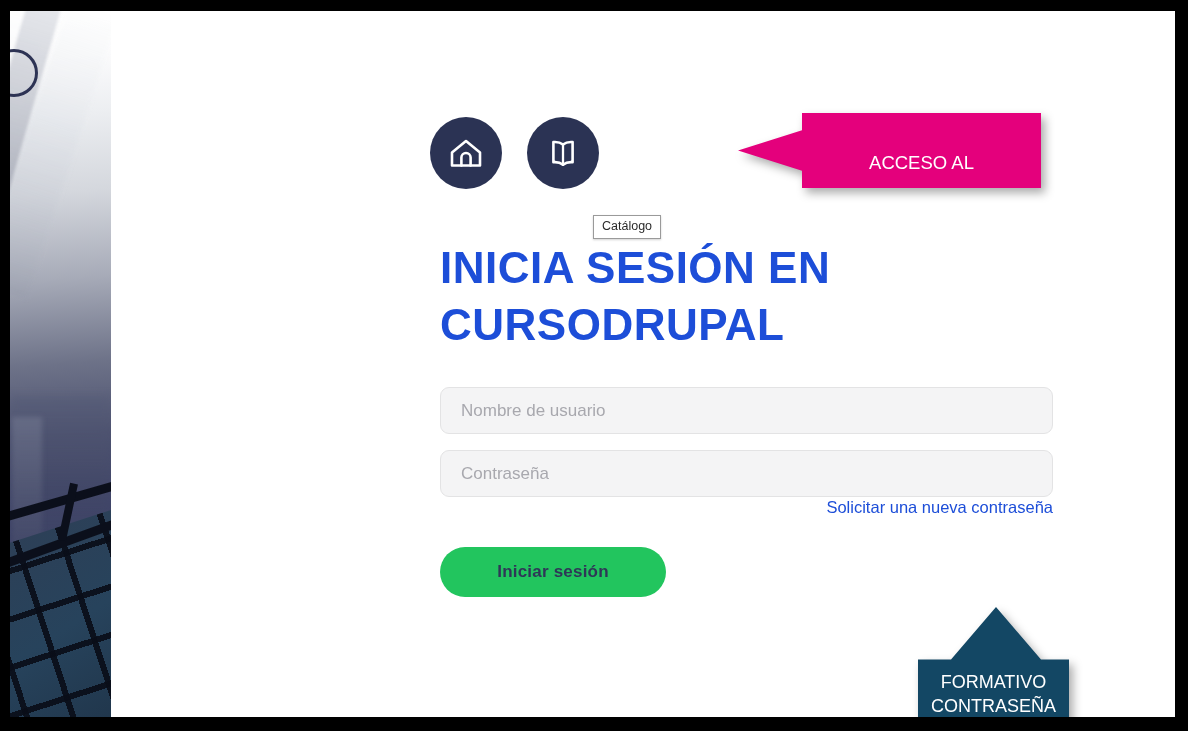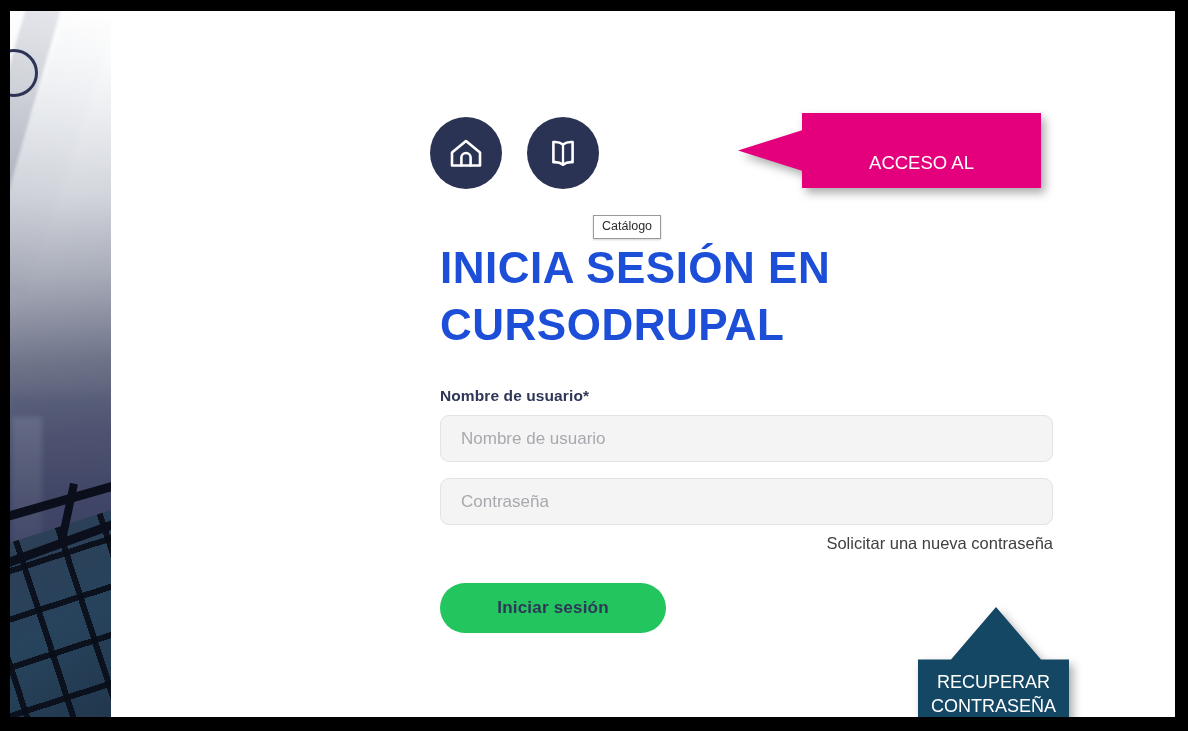--- a/index.html
+++ b/index.html
@@ -220,23 +220,23 @@
     font-family: "Liberation Sans", sans-serif;
     outline: none;
   }
   .textInput::placeholder { color: #a8a8ae; }
   .fieldGroup { margin-bottom: 16px; }
 
   #resetLink {
     display: block;
     text-align: right;
     width: 613px;
-    margin-top: 9px;
+    margin-top: 1px;
     font-size: 16.5px;
-    color: #404040;
+    color: #1d4ed8;
     text-decoration: none;
   }
 
   #submitBtn {
     margin-top: 14px;
     width: 226px;
     height: 50px;
     border: none;
     border-radius: 25px;
     background: #22c55e;
@@ -349,23 +349,20 @@
         </div>
       </div>
 
       <div id="tooltip">Catálogo</div>
 
       <h1 id="title">Inicia sesión en CursoDrupal</h1>
 
       <form id="form">
 
         <div class="fieldGroup">
-          <div class="fieldLabel">
-            <span>Nombre de usuario</span><span class="req">*</span>
-          </div>
           <input class="textInput" type="text" placeholder="Nombre de usuario" style="">
         </div>
 
         <div class="fieldGroup">
           <input class="textInput" type="password" placeholder="Contraseña" style="">
           <a id="resetLink" href="#">Solicitar una nueva contraseña</a>
         </div>
 
         <button id="submitBtn" type="submit">Iniciar sesión</button>
       </form>
@@ -373,20 +370,20 @@
       <div id="calloutPink">
         <div class="shape"></div>
         <div id="calloutPinkText">
           <span>ACCESO AL</span>
         </div>
       </div>
 
       <div id="calloutNavy">
         <div class="shape"></div>
         <div id="calloutNavyText">
-          <span>RECUPERAR</span>
+          <span>FORMATIVO</span>
           <span>CONTRASEÑA</span>
         </div>
       </div>
 
     </div>
   </div>
 </div>
 
 </body></html>

